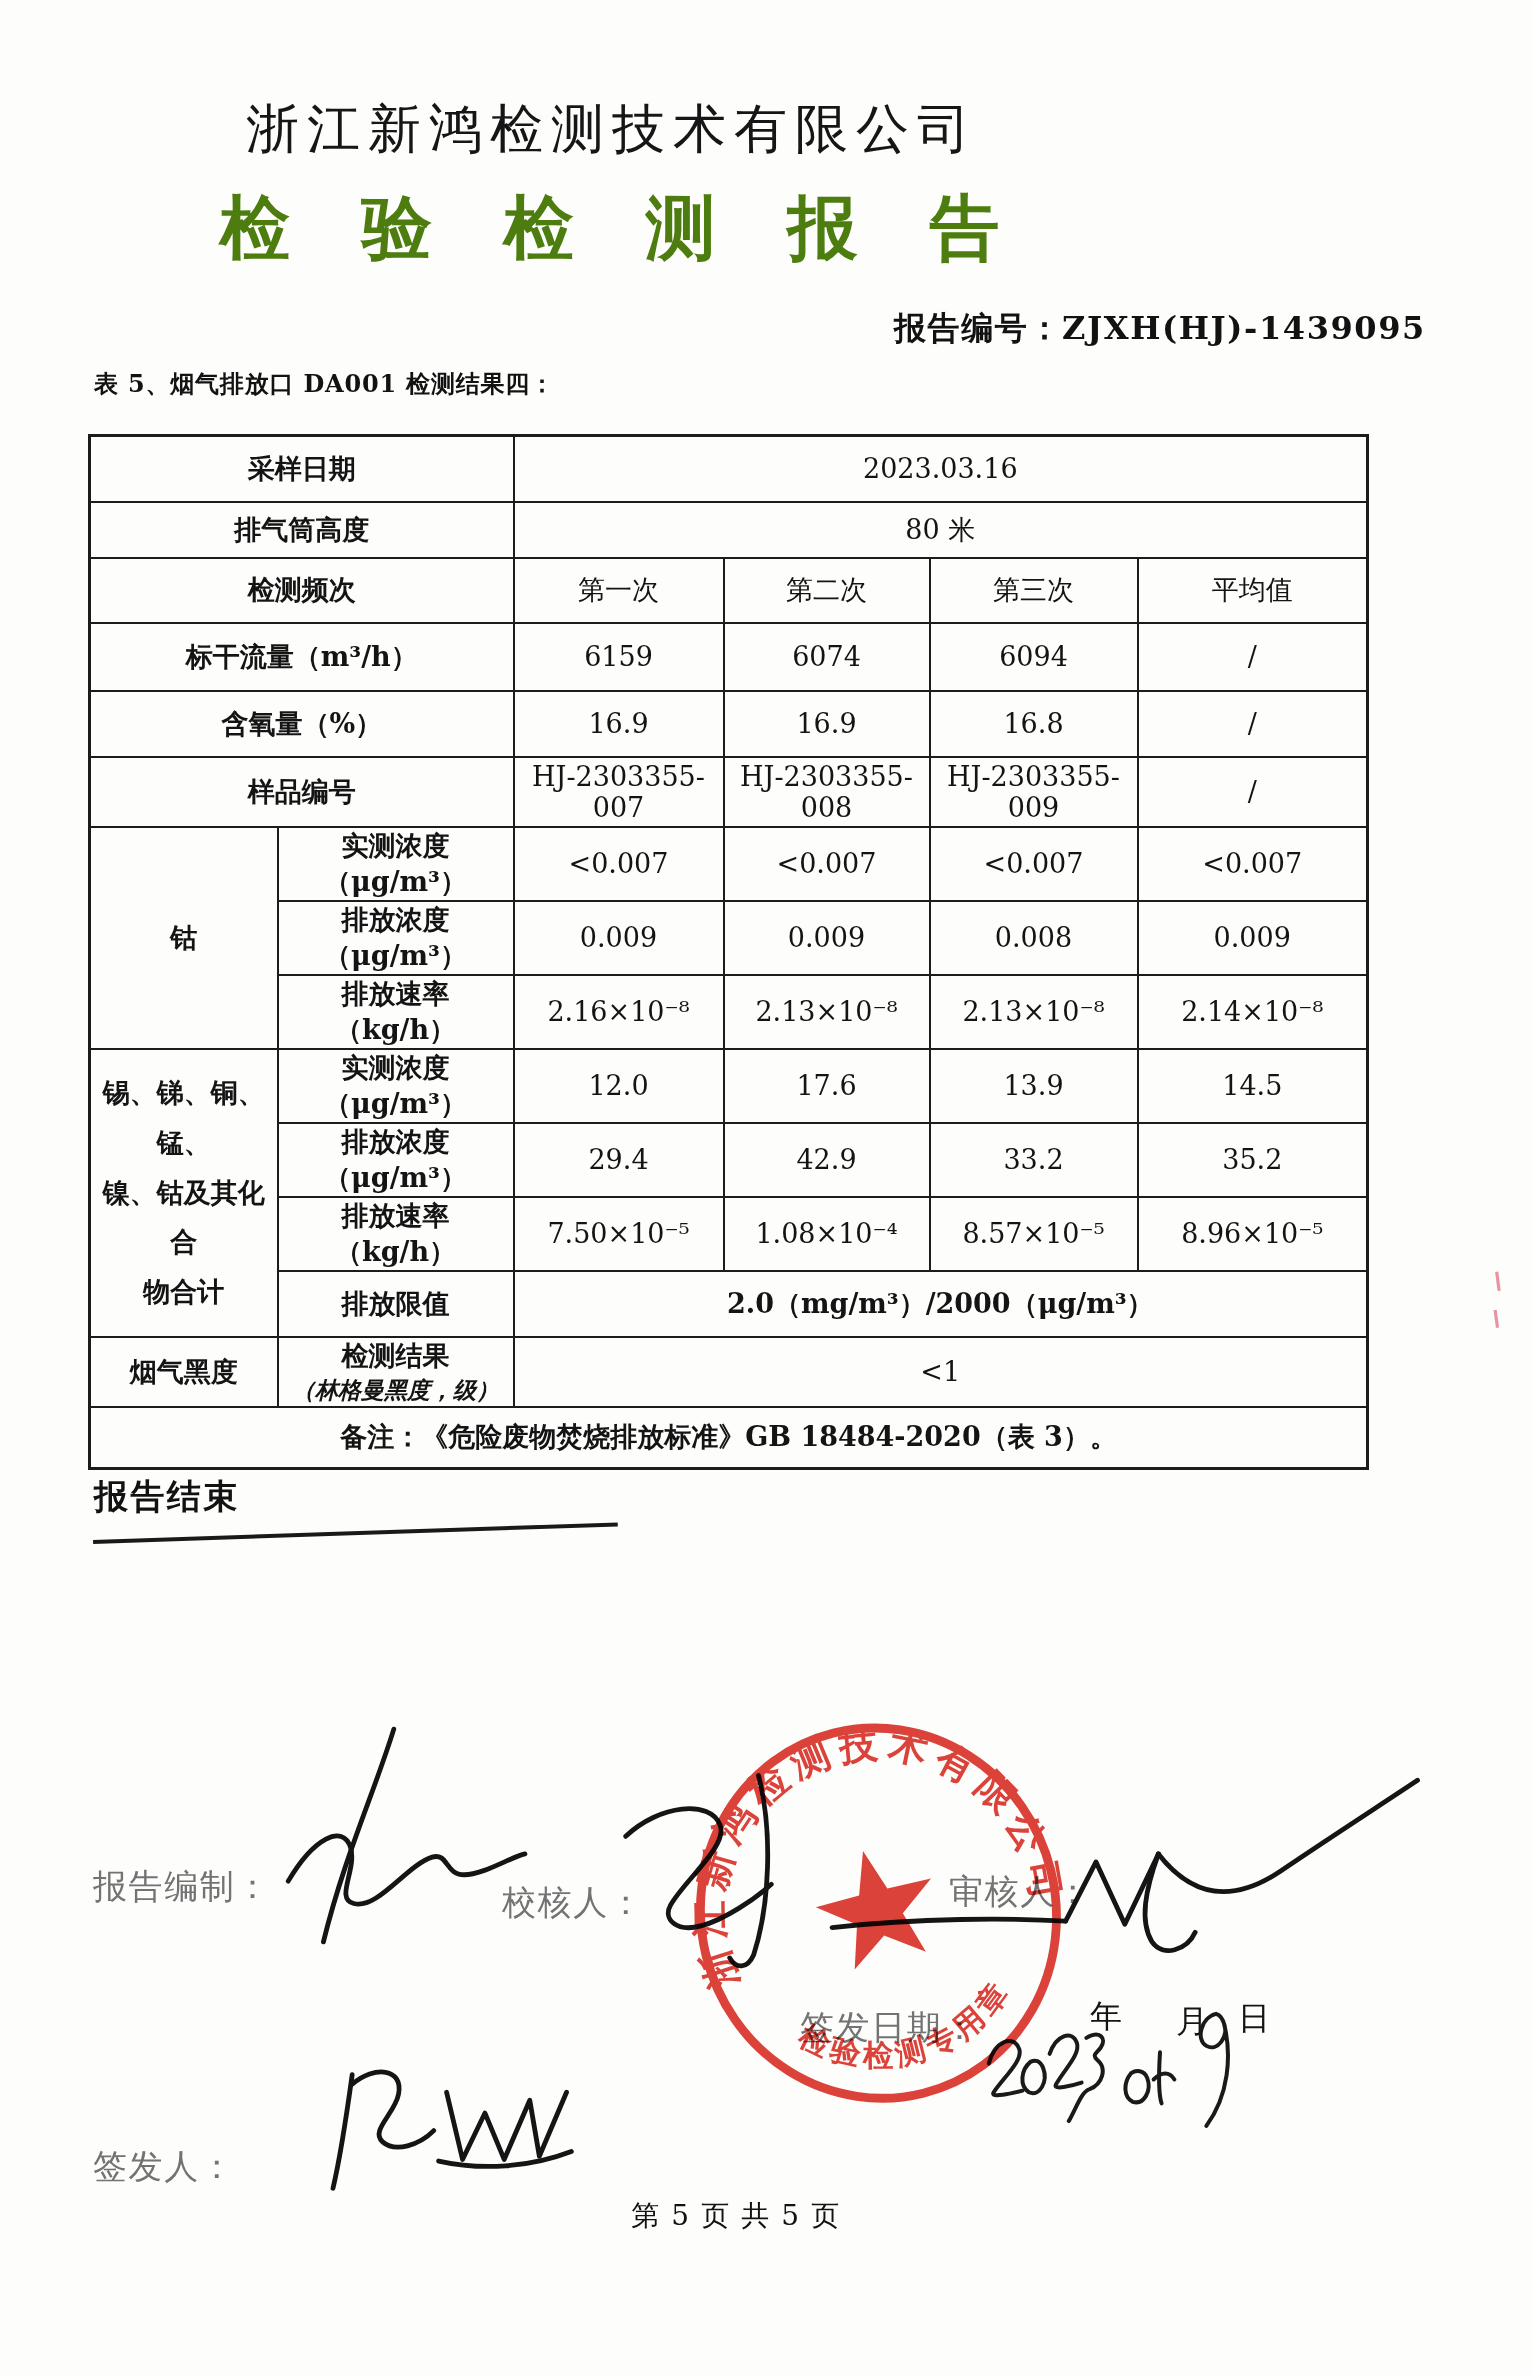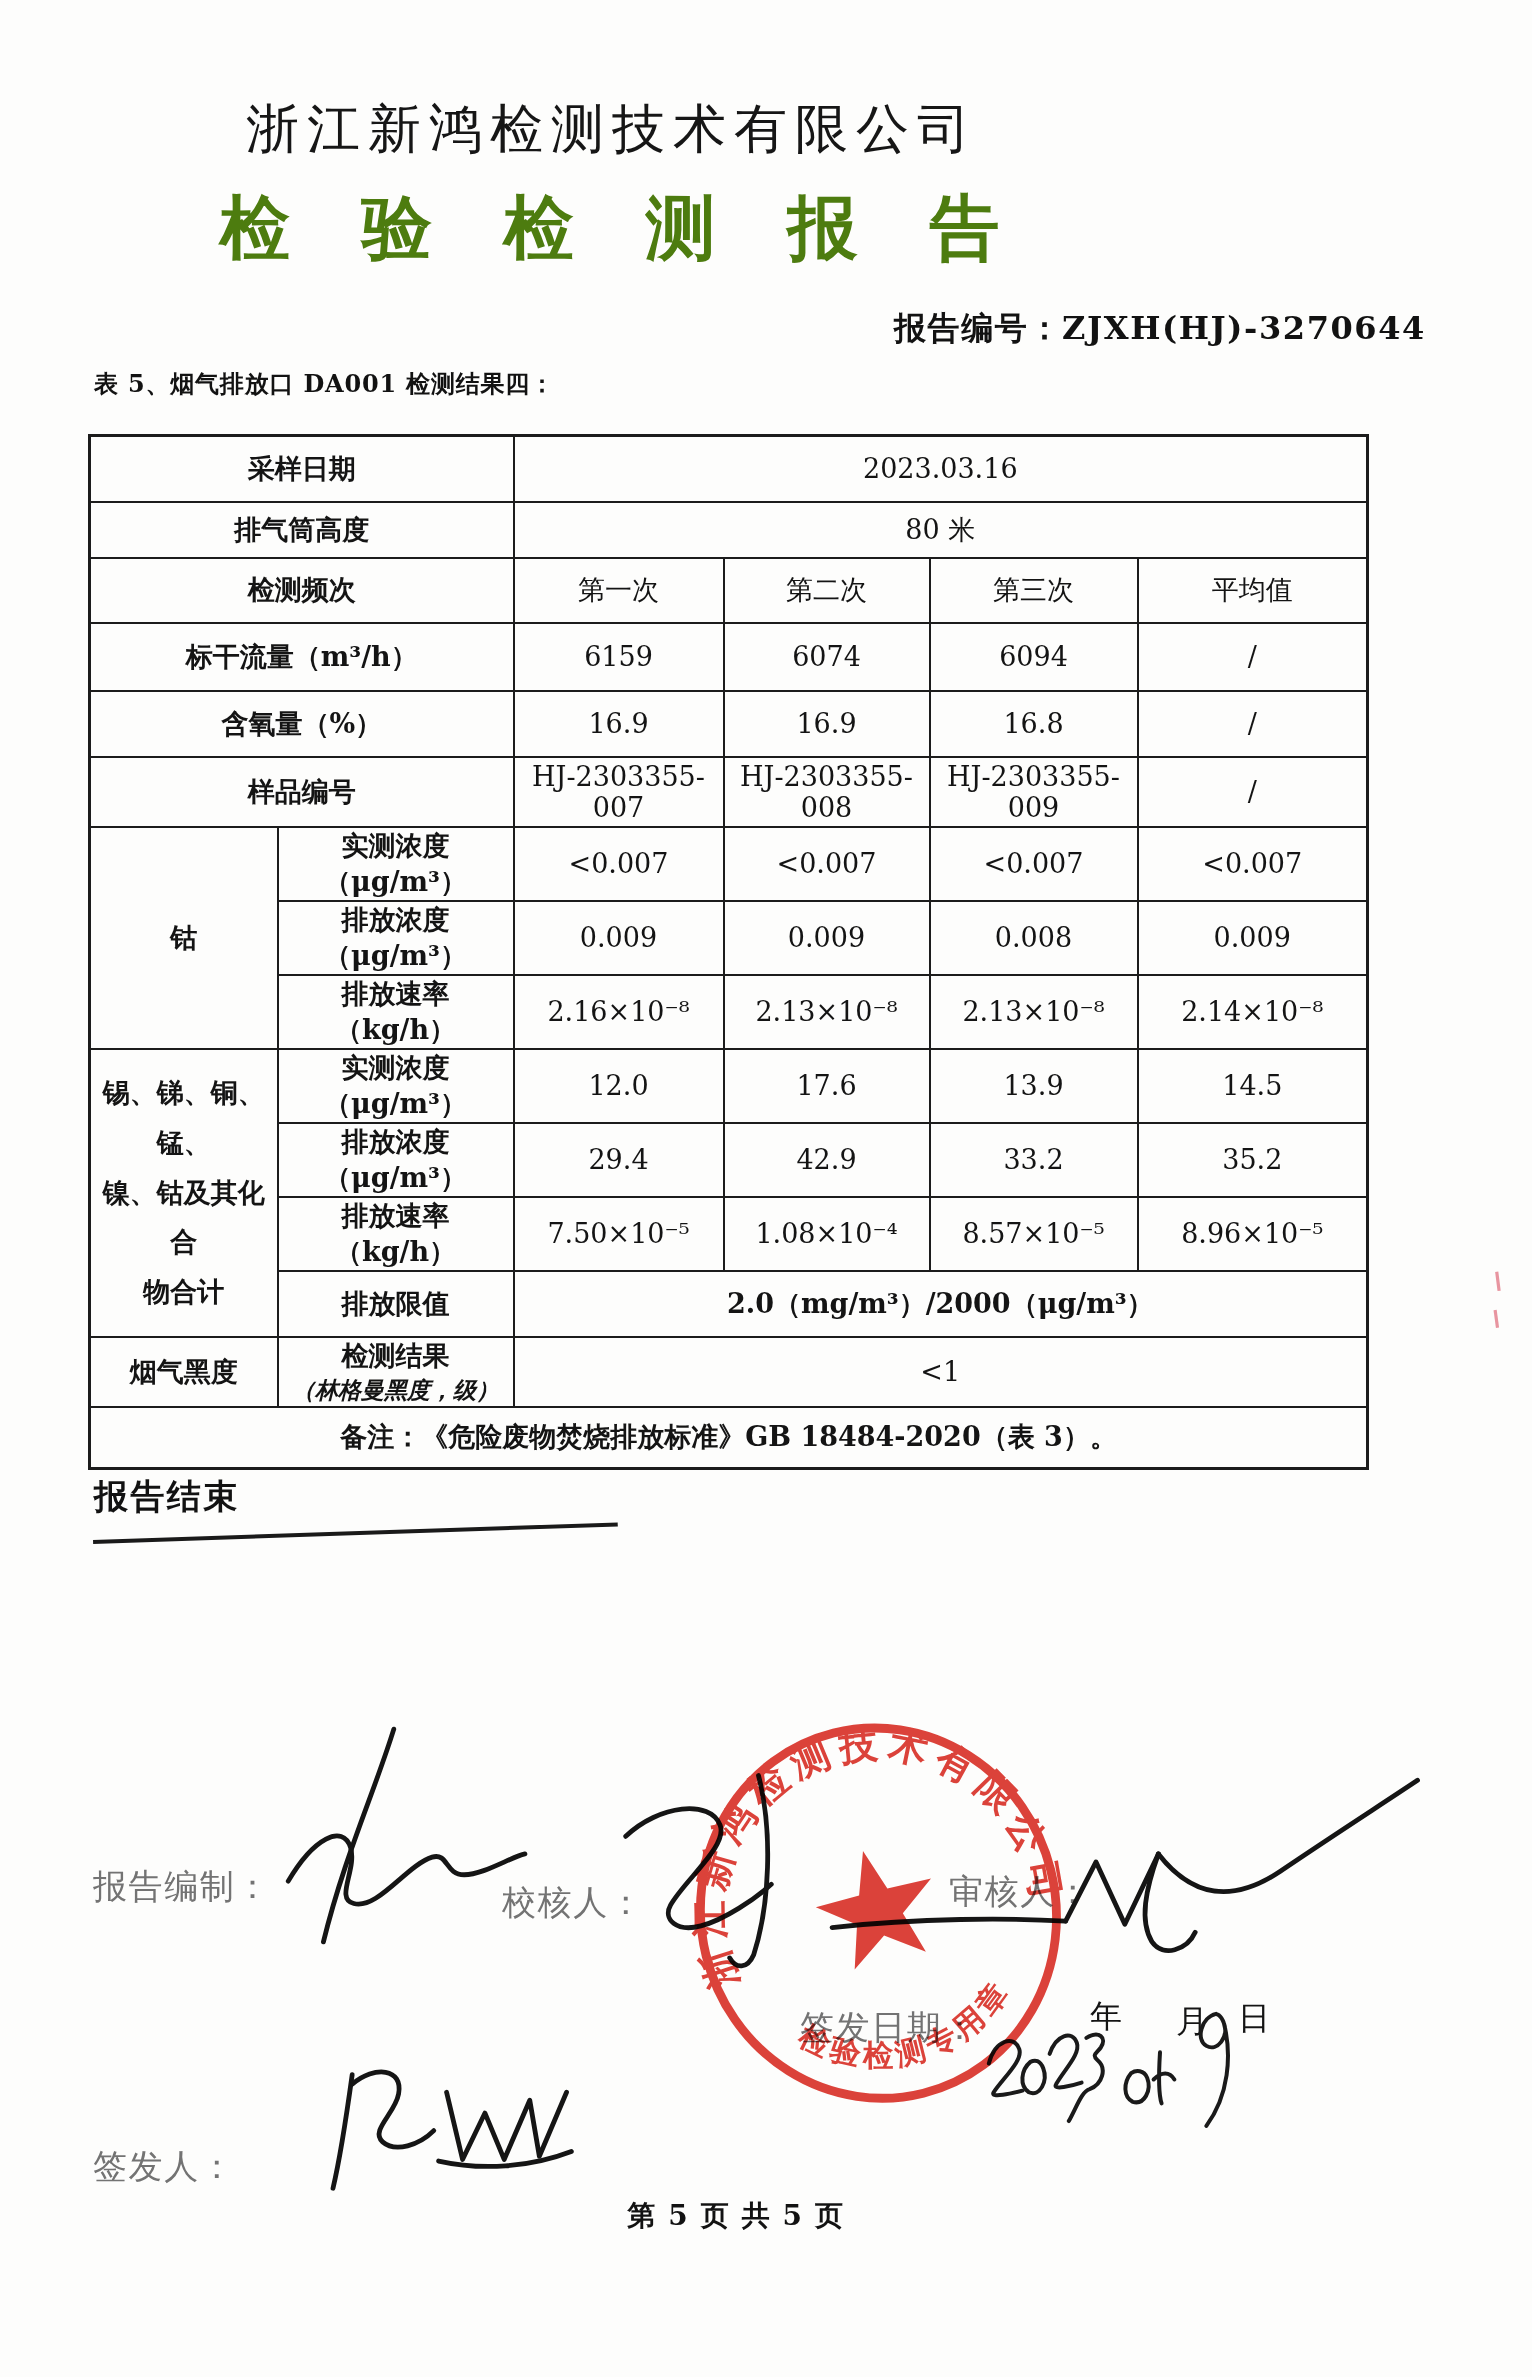--- a/index.html
+++ b/index.html
@@ -40,38 +40,38 @@
   .two-line span{display:block; line-height:1.35;}
   .two-line .l2{font-size:23px;font-style:italic;}
   .bold{font-weight:700;}
   .report-end{
     left:94px; top:1474px; font-size:34px; font-weight:700; letter-spacing:2.4px;
   }
   .sig-label{font-size:34px; font-weight:400; letter-spacing:1.6px; color:#737373;}
   .date-unit{font-size:32px; font-weight:400; color:#141414;}
   .footer{
     left:0; top:2197px; width:1472px; text-align:center;
-    font-size:28px; font-weight:700; letter-spacing:1.6px;
+    font-size:28px; font-weight:400; letter-spacing:1.6px;
   }
   svg.overlay{
     position:absolute; left:0; top:0; width:1533px; height:2377px;
     pointer-events:none;
   }
   .ink{stroke:#151515; stroke-width:6; fill:none; stroke-linecap:round; stroke-linejoin:round;}
   .ink-thin{stroke:#1a1a1a; stroke-width:5; fill:none; stroke-linecap:round; stroke-linejoin:round;}
   .stamp-stroke{mix-blend-mode:multiply; opacity:0.88;}
 </style>
 </head>
 <body>
 
 <div class="page">
 
   <div class="abs company">浙江新鸿检测技术有限公司</div>
   <div class="abs doc-title">检 验 检 测 报 告</div>
-  <div class="abs report-no"><span>报告编号：</span><span>ZJXH(HJ)-3270644</span></div>
+  <div class="abs report-no"><span>报告编号：</span><span>ZJXH(HJ)-1439095</span></div>
   <div class="abs table-title">表 5、烟气排放口 DA001 检测结果四：</div>
 
   <table class="results">
     <colgroup>
       <col style="width:188px">
         <col style="width:236px">
         <col style="width:210px">
       <col style="width:206px">
         <col style="width:208px">
         <col style="width:230px">

